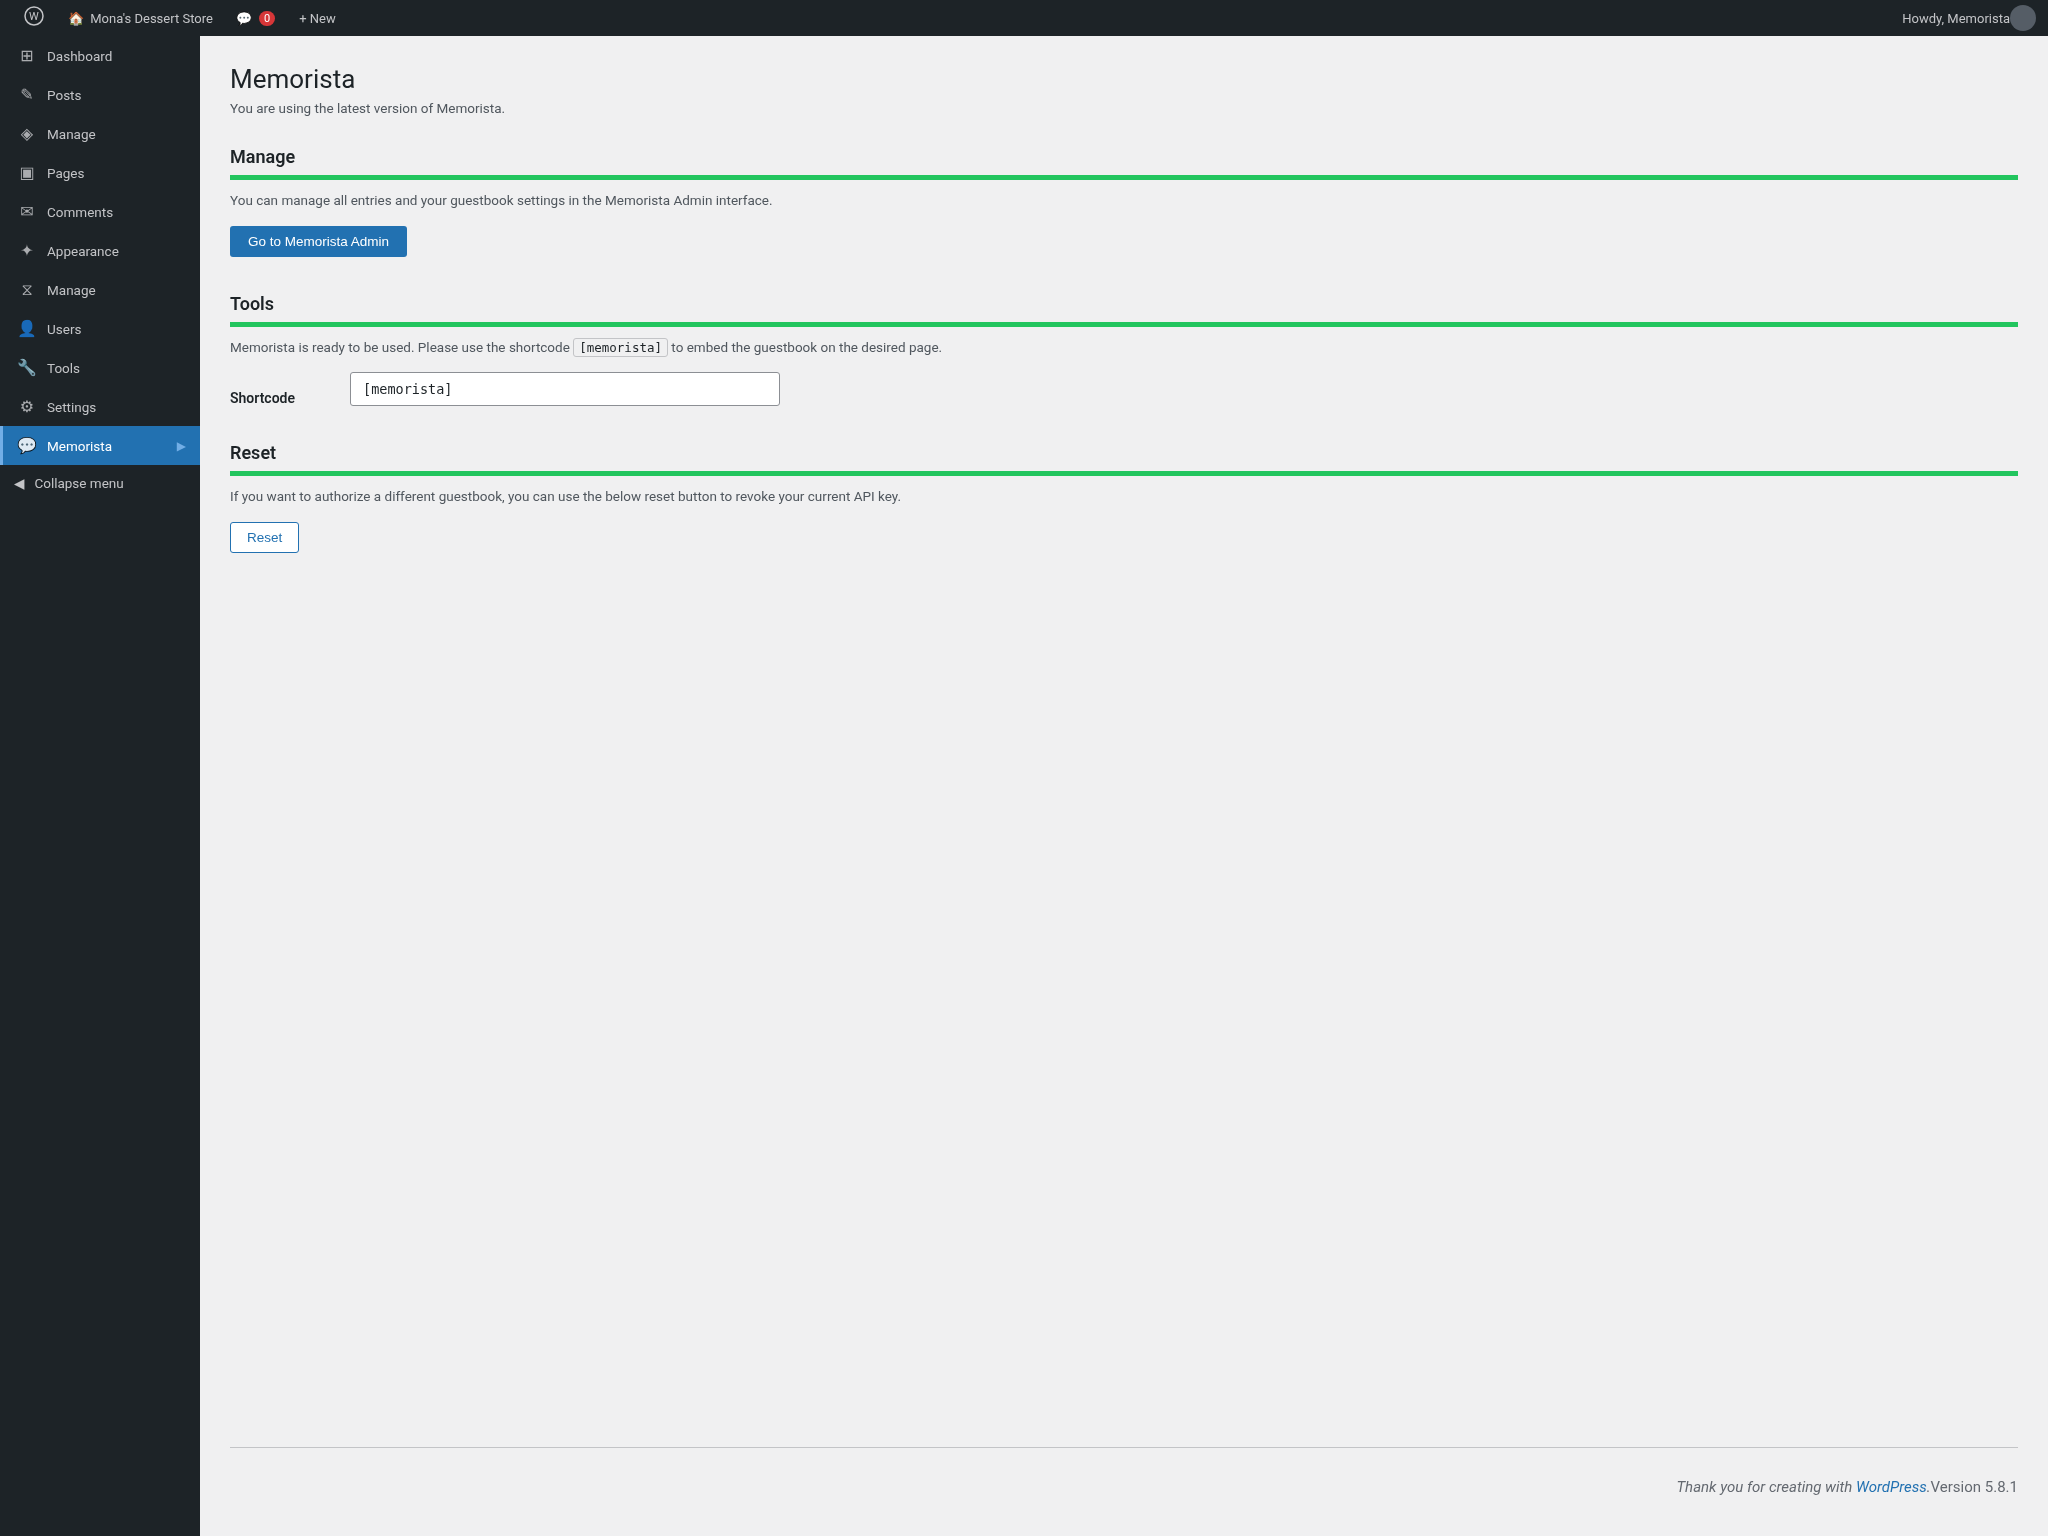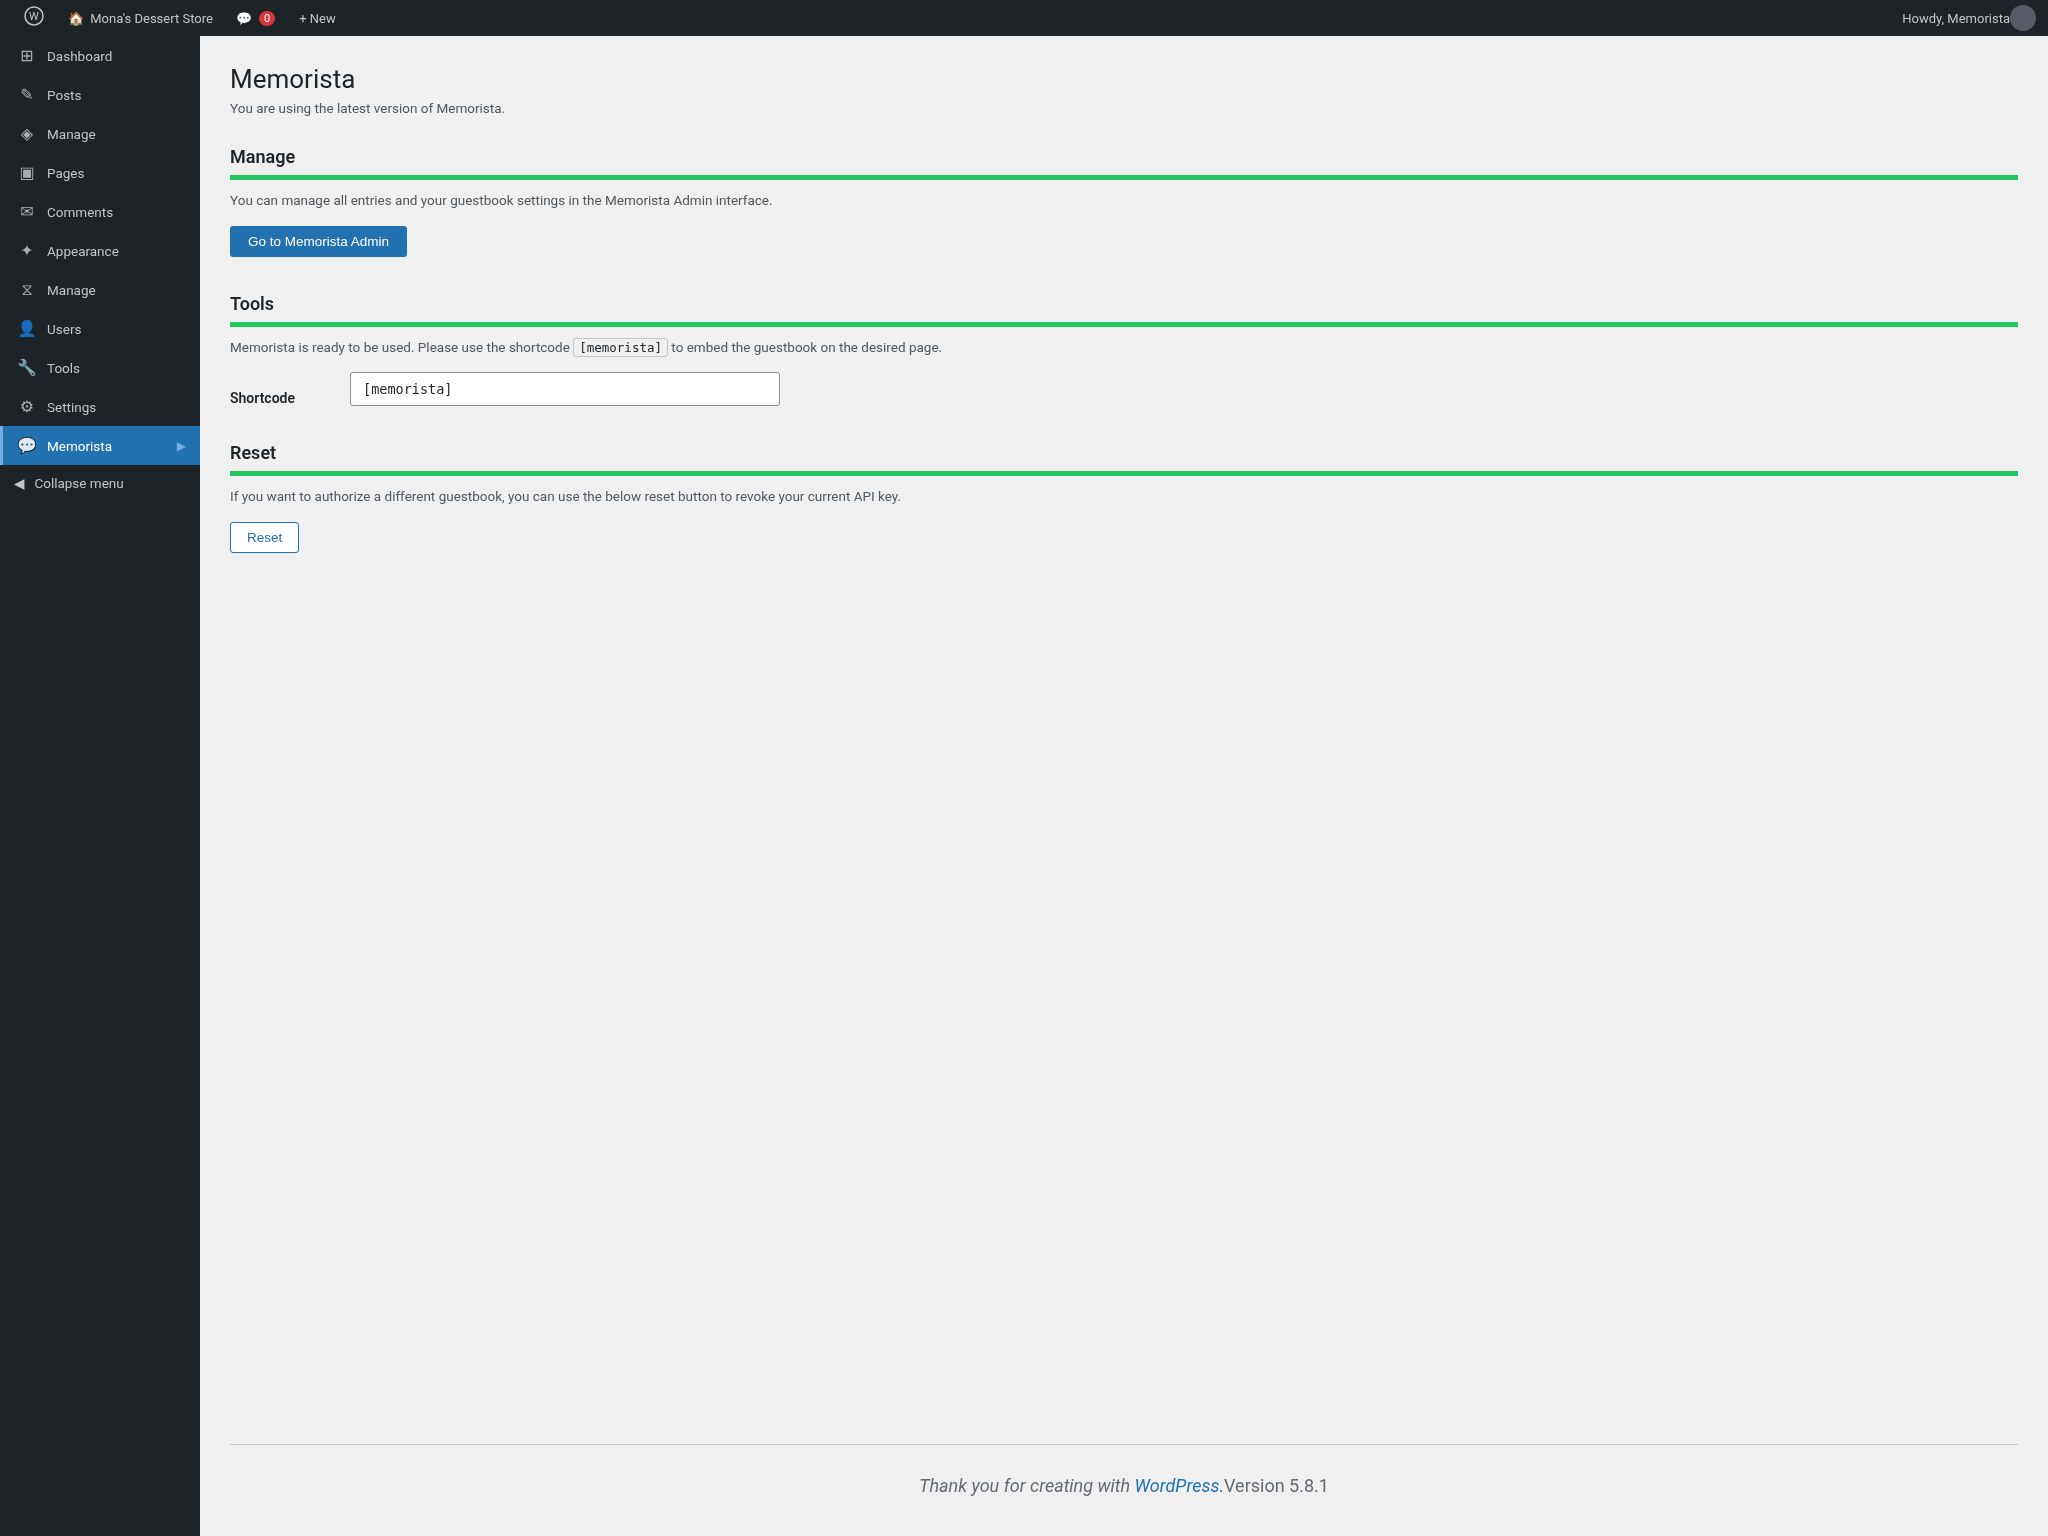--- a/index.html
+++ b/index.html
@@ -208,24 +208,24 @@
       width: 430px;
       background: #fff;
       color: #1d2327;
       font-family: monospace;
     }
 
     .footer-bar {
       margin-top: auto;
       padding-top: 30px;
       display: flex;
-      justify-content: center;
+      justify-content: flex-end;
       align-items: center;
       color: #646970;
-      font-size: 18px;
+      font-size: 15px;
       border-top: 1px solid #c3c4c7;
     }
     .footer-bar a {
       color: #2271b1;
       text-decoration: none;
     }
     .footer-bar em { font-style: italic; }
   </style>
 </head>
 <body>

